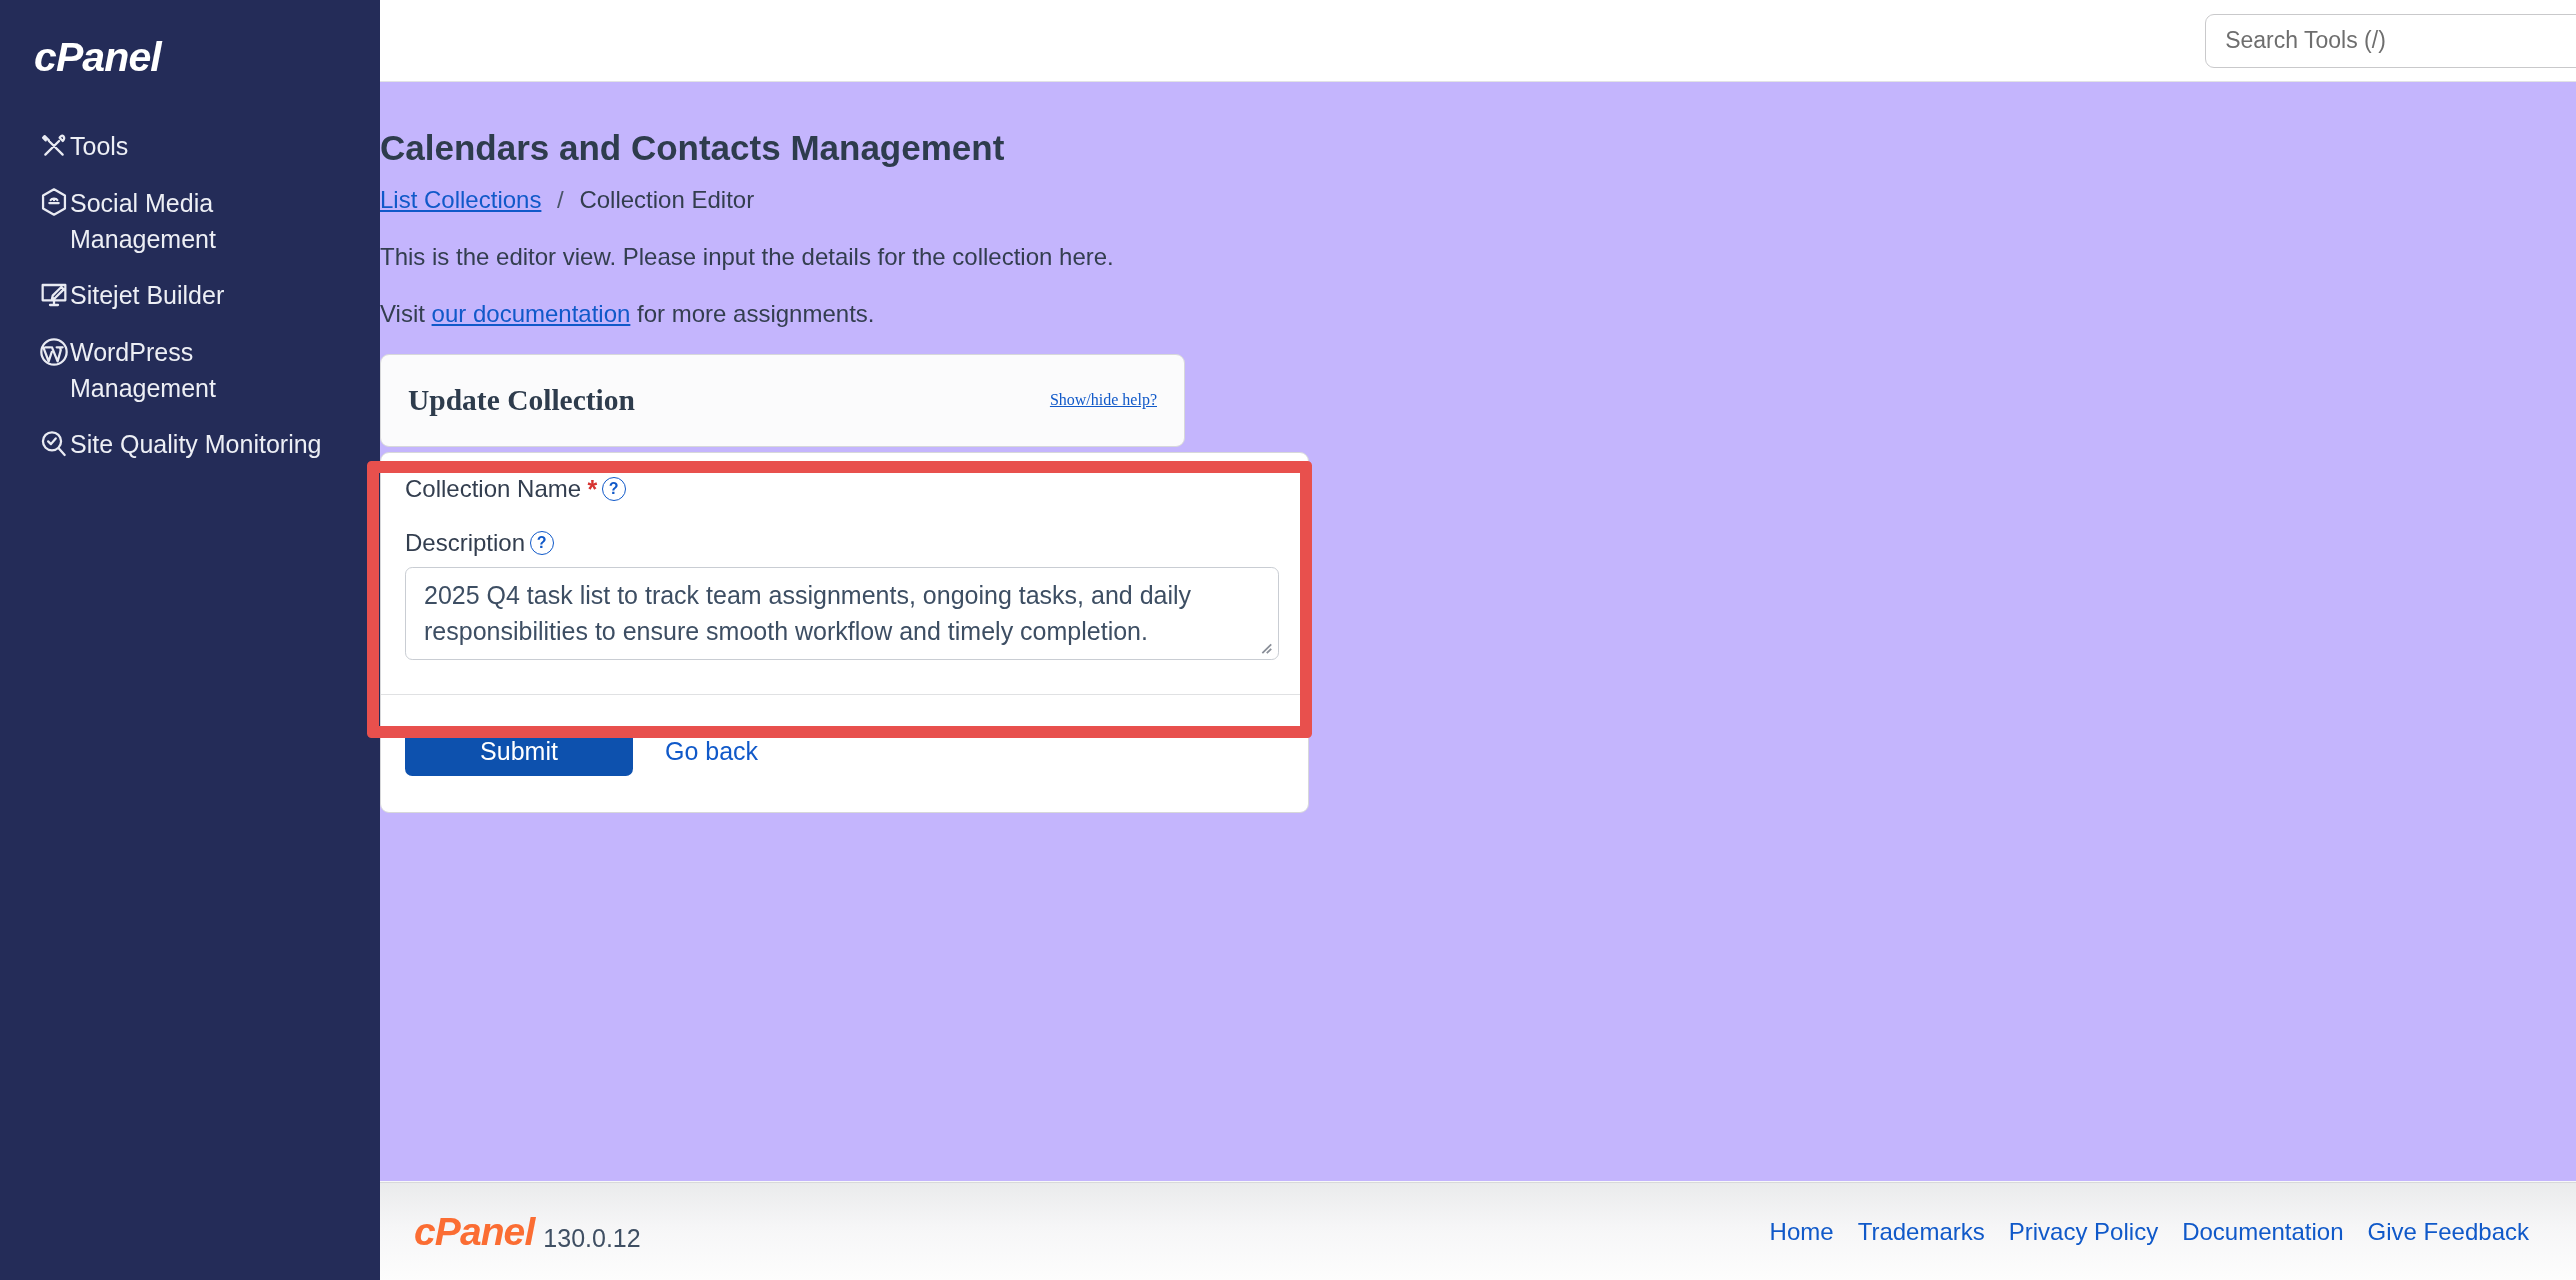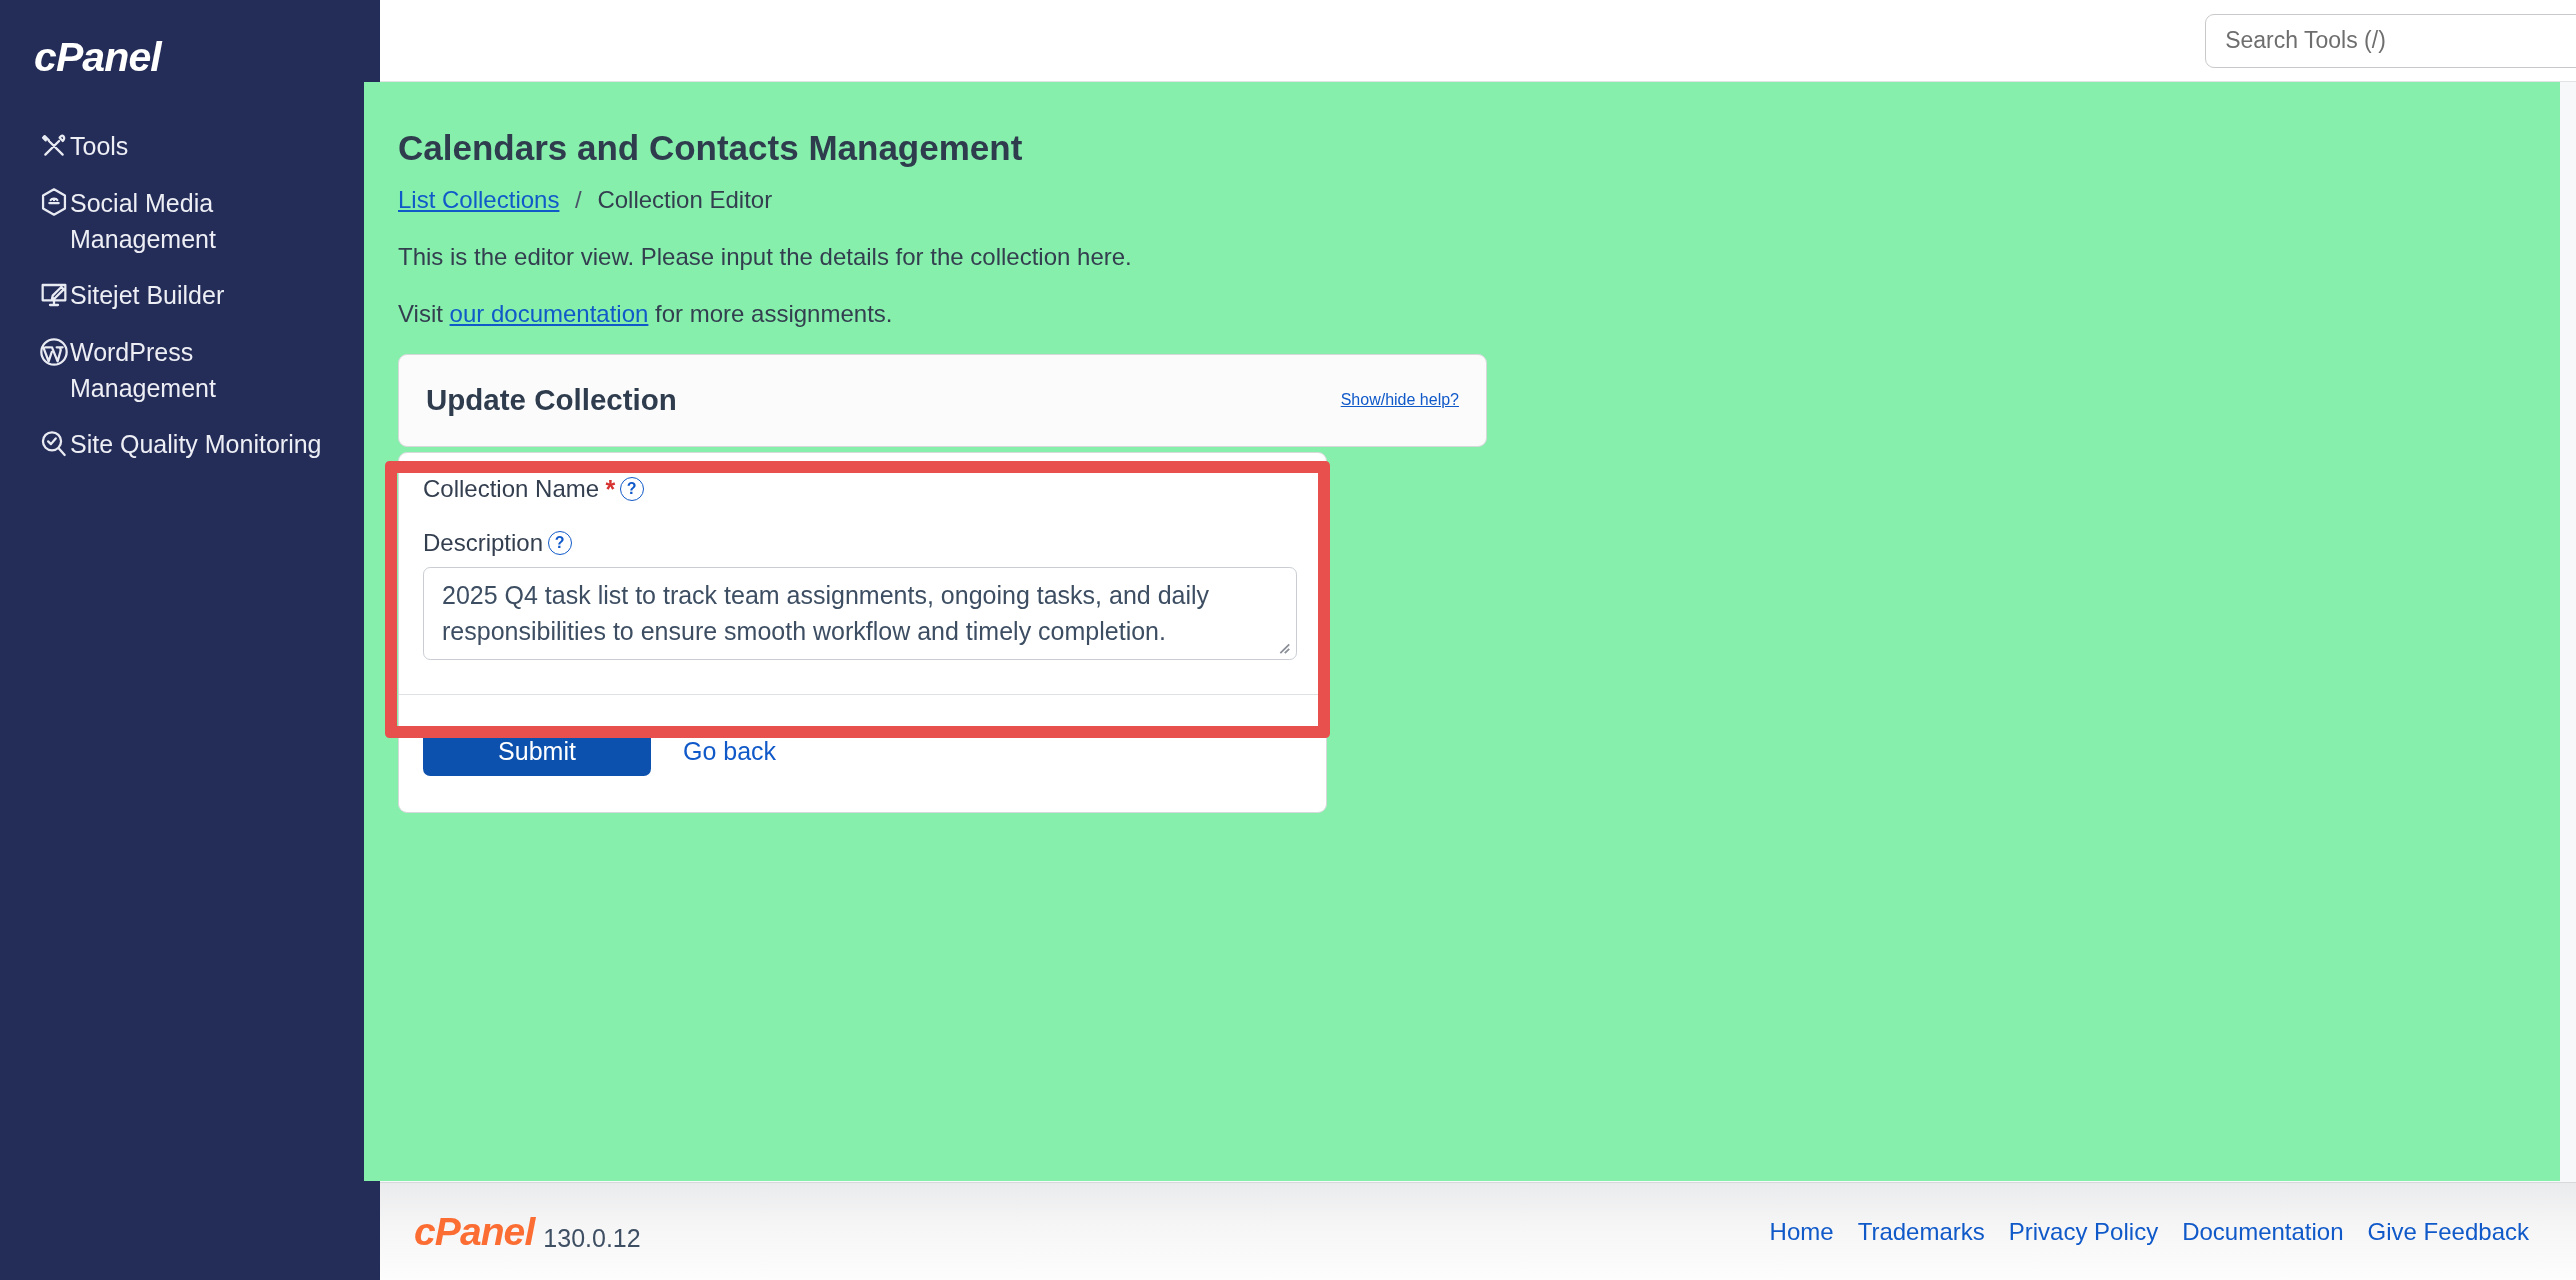--- a/index.html
+++ b/index.html
@@ -56,36 +56,37 @@
   .searchbox .search-glyph svg { width: 29px; height: 29px; stroke: #44506b; fill: none; stroke-width: 2.4; stroke-linecap: round; }
   .round-btn {
     width: 41px; height: 41px; border-radius: 50%;
     border: 1.8px solid #333d66; background: #fff;
     display: flex; align-items: center; justify-content: center; cursor: pointer;
   }
   .round-btn svg { width: 23px; height: 23px; stroke: #333d66; fill: none; stroke-width: 1.8; stroke-linecap: round; stroke-linejoin: round; }
 
   
   .content {
-    position: absolute; left: 364px; top: 82px; width: 2196px; height: 1099px;
-    background: #86efac; padding-left: 34px;
+    position: absolute; left: 380px; top: 82px; width: 2196px; height: 1099px;
+    background: #c4b5fd; 
   }
   h1.page-title { margin-top: 43px; font-size: 35px; line-height: 46px; font-weight: 700; color: #2e3c4d; }
   .breadcrumb { margin-top: 12.5px; font-size: 24px; line-height: 32px; }
   .breadcrumb a { color: #1059c9; text-decoration: underline; cursor: pointer; }
   .breadcrumb .sep { color: #4a5568; margin: 0 9px; }
   .breadcrumb .current { color: #333e4f; }
   p.lead { margin-top: 25px; font-size: 24px; line-height: 32px; color: #333e4f; }
   p.lead a { color: #1059c9; text-decoration: underline; cursor: pointer; }
 
   .header-card {
-    margin-top: 24px; width: 1089px; height: 93px;
+    margin-top: 24px; width: 805px; height: 93px;
     background: #fbfbfc; border: 1.8px solid #d7d8da; border-radius: 9px;
     display: flex; align-items: center; justify-content: space-between;
     padding: 0 27px;
+    font-family: Liberation Serif, serif;
   }
   .header-card .card-title { font-size: 29.5px; font-weight: 700; color: #2e3c4d; }
   .header-card .help-link { font-size: 16px; color: #1059c9; text-decoration: underline; cursor: pointer; margin-left: 20px; }
 
   .form-card {
     position: relative;
     margin-top: 5.4px; width: 929px;
     background: #ffffff; border: 1.8px solid #d7d8da; border-radius: 9px;
   }
   .fields { padding: 21.5px 29.5px 34px 24px; }

